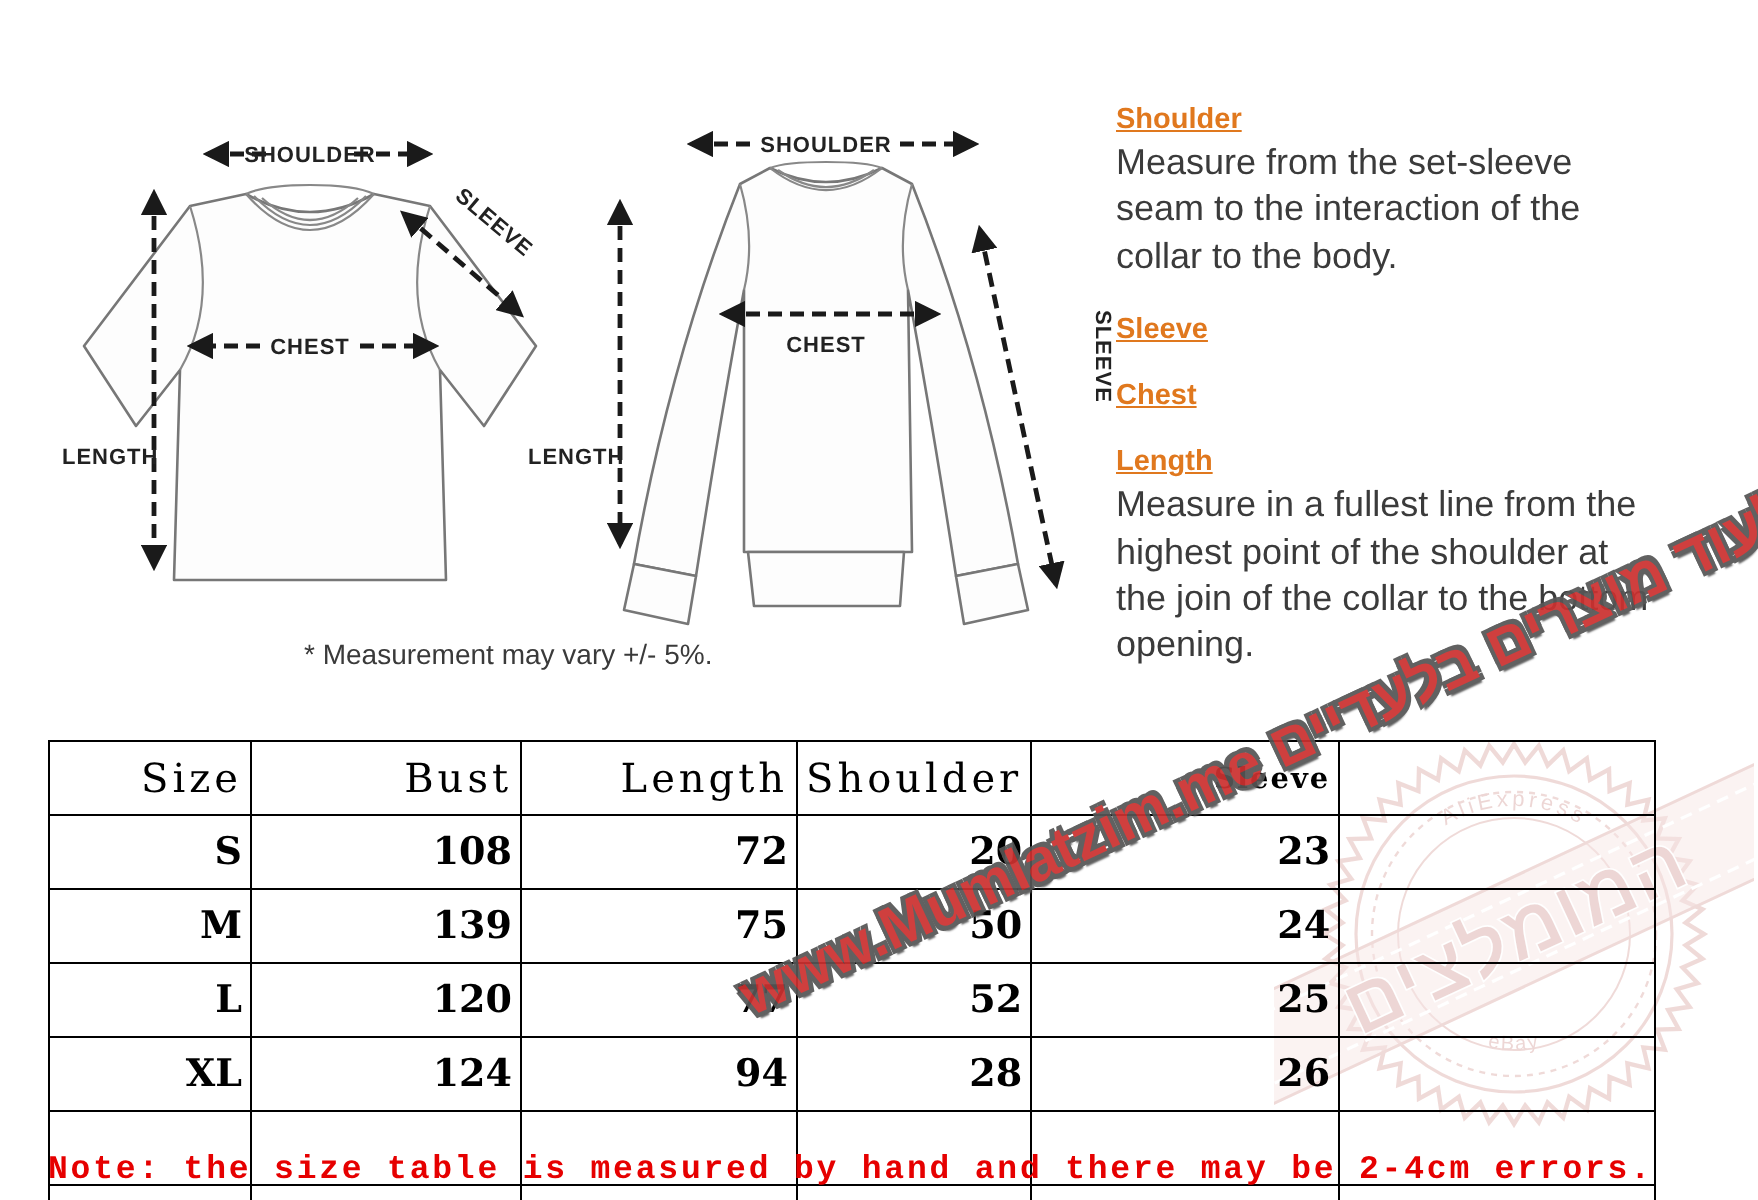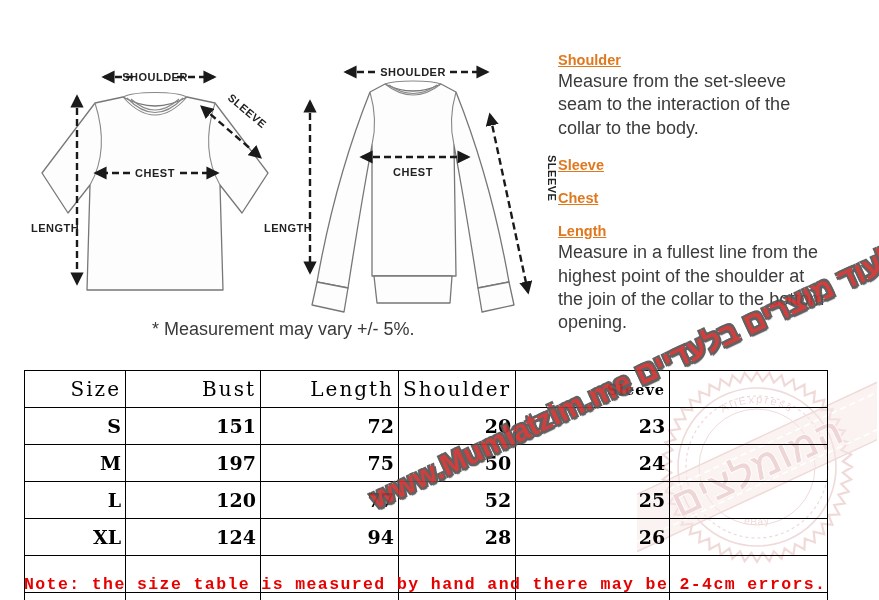--- a/index.html
+++ b/index.html
@@ -10,21 +10,21 @@
   
   .diag{position:absolute;}
   #diag-left{left:20px;top:55px;}
   #diag-mid{left:260px;top:50px;}
   .shirt{fill:#fdfdfd;stroke:#777;stroke-width:1.3;stroke-linejoin:round;}
   .detail{fill:none;stroke:#888;stroke-width:1.1;}
   .arrow{fill:none;stroke:#1a1a1a;stroke-width:2.4;stroke-dasharray:7 4;}
   .dlabel{font-size:11px;font-weight:bold;fill:#222;letter-spacing:.5px;}
 
   
-  .measure-note{position:absolute;left:152px;top:319px;font-size:18px;color:#3a3a3a;}
+  .measure-note{position:absolute;left:152px;top:319px;font-size:14px;color:#3a3a3a;}
 
   
   .defs{position:absolute;left:558px;top:52px;width:268px;z-index:1;}
   .def-block{margin-bottom:17px;}
   .def-term{margin:0;font-size:14.5px;font-weight:bold;color:#e0781e;text-decoration:underline;}
   .def-text{margin:2px 0 0 0;font-size:18px;line-height:1.3;color:#3b3b3b;}
 
   
   .size-table{position:absolute;left:24px;top:370px;border-collapse:collapse;table-layout:fixed;
               z-index:2;background:transparent;}
@@ -173,29 +173,29 @@
         <tr>
       <th>Size</th>
       <th>Bust</th>
       <th>Length</th>
       <th>Shoulder</th>
       <th class="small">Sleeve</th>
       <th></th>
     </tr>
     <tr>
       <td>S</td>
-      <td>151</td>
+      <td>108</td>
       <td>72</td>
       <td>20</td>
       <td>23</td>
       <td></td>
     </tr>
     <tr>
       <td>M</td>
-      <td>197</td>
+      <td>139</td>
       <td>75</td>
       <td>50</td>
       <td>24</td>
       <td></td>
     </tr>
     <tr>
       <td>L</td>
       <td>120</td>
       <td>77</td>
       <td>52</td>

